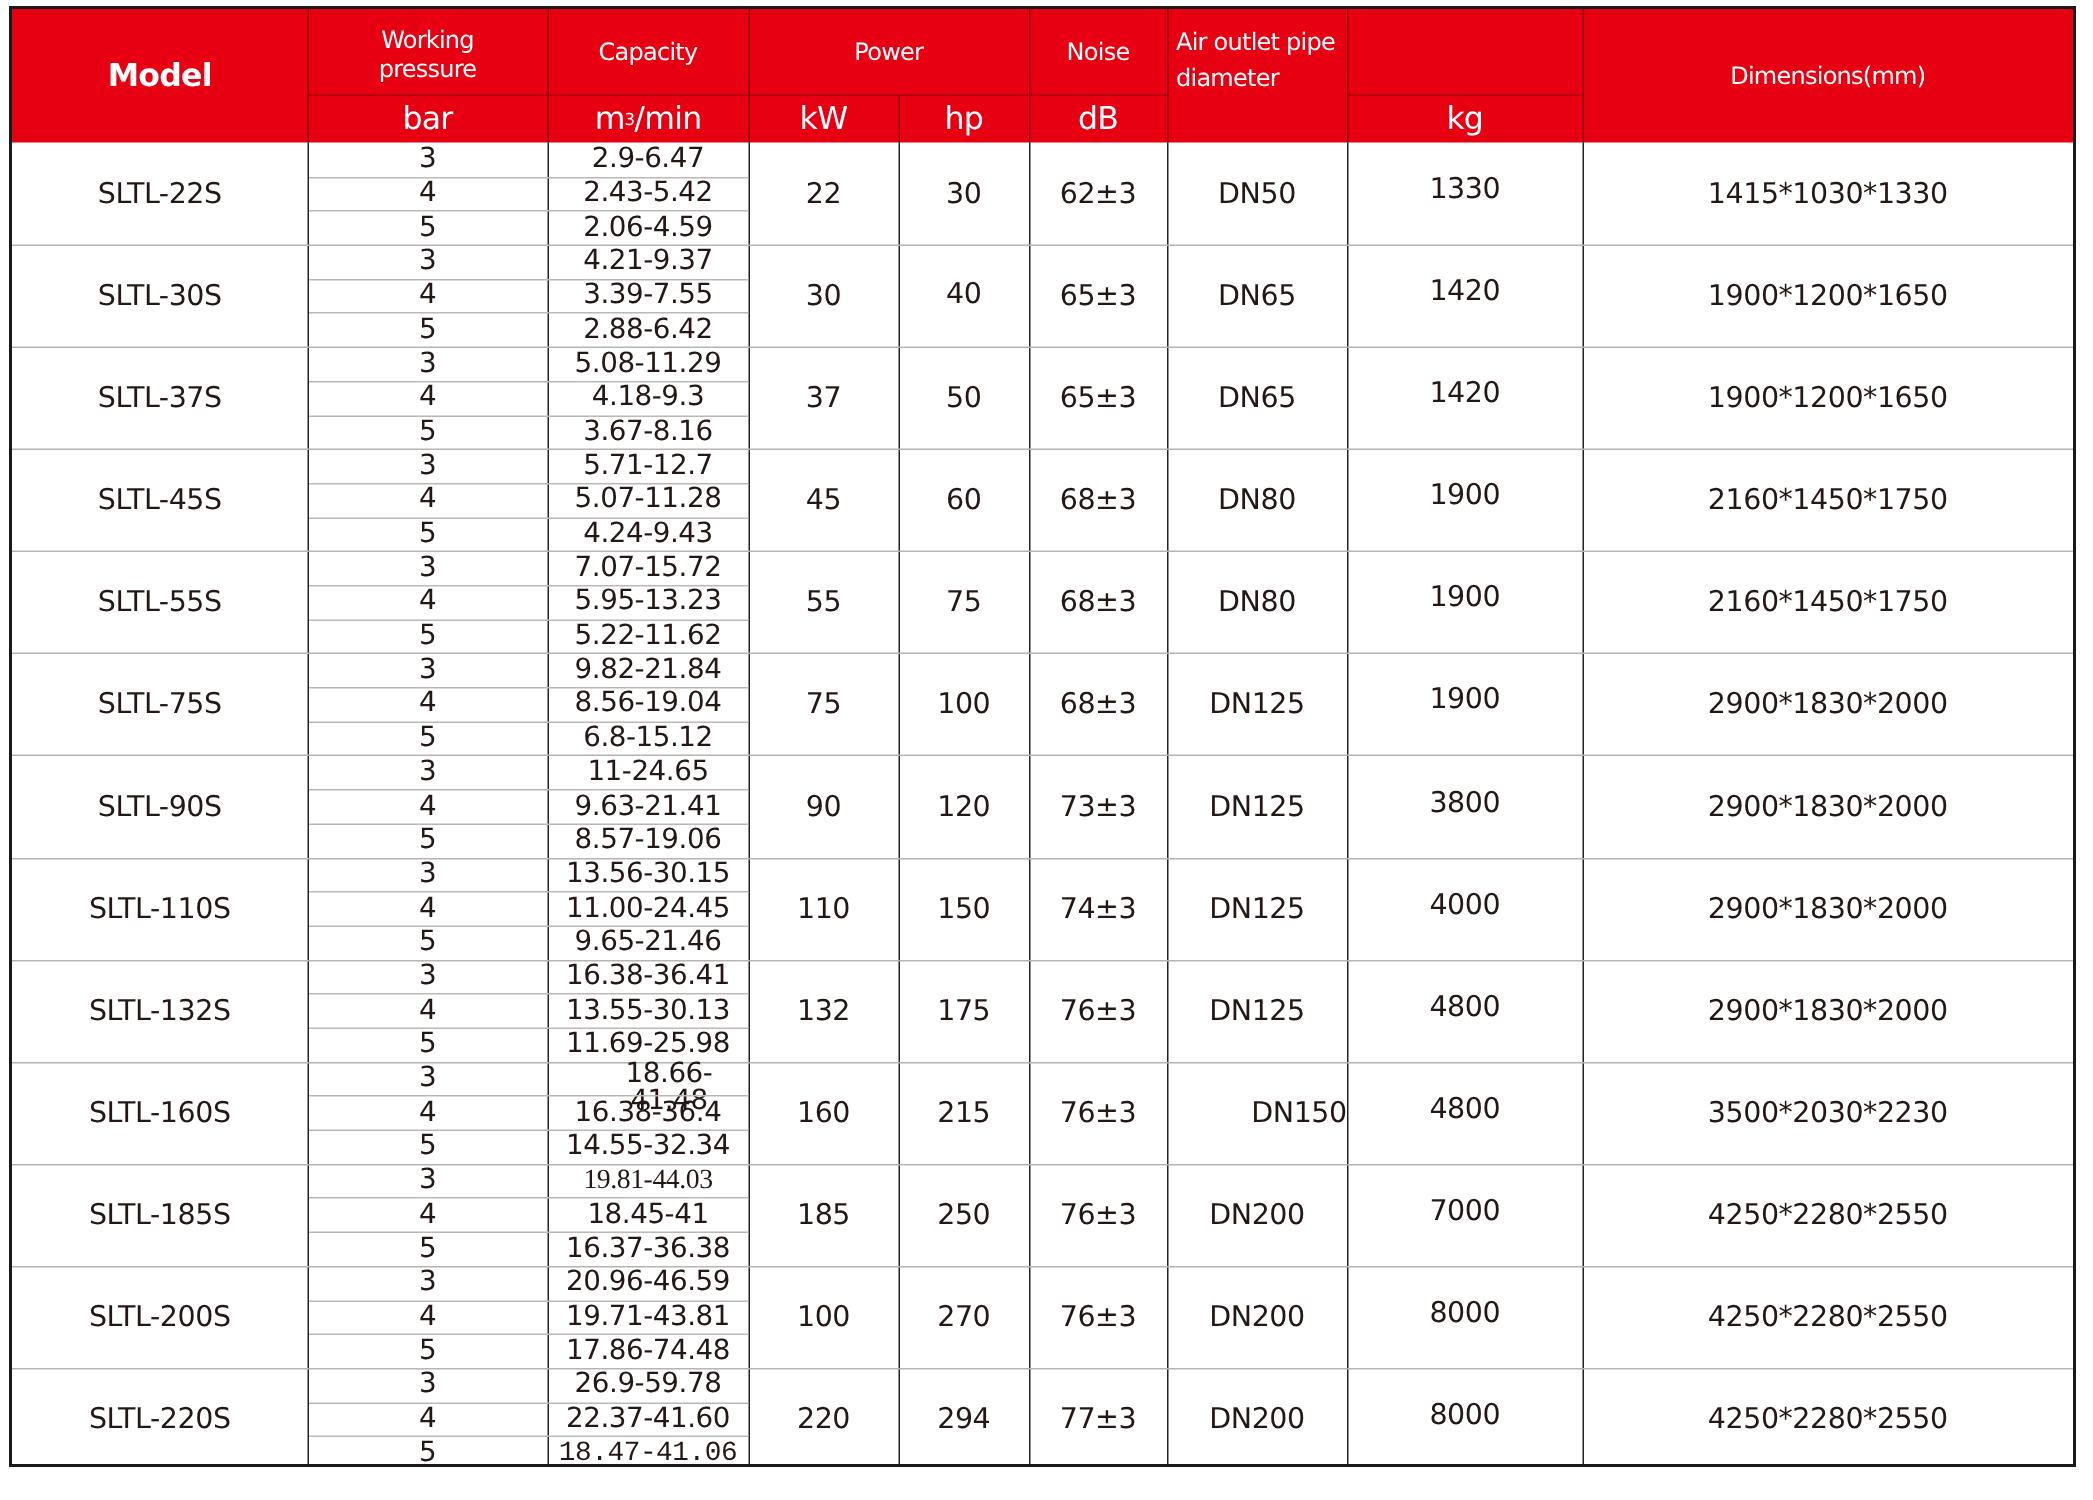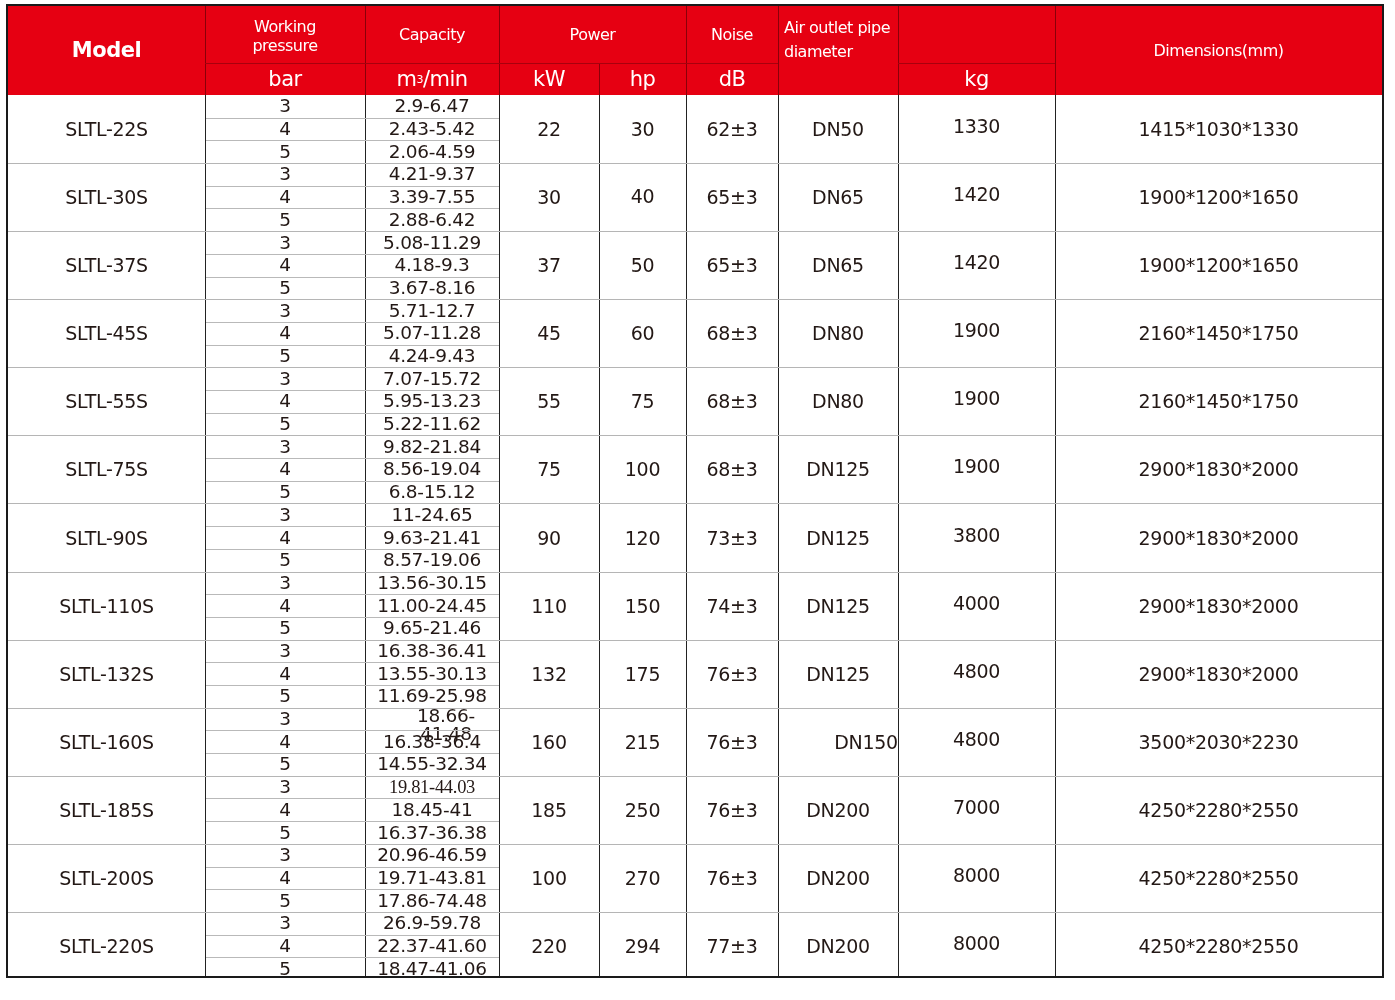--- a/index.html
+++ b/index.html
@@ -264,21 +264,21 @@
       <div class="cell d" style="left: 1047px; width: 327px; top: 837.88px; height: 68.08px;">4250*2280*2550</div>
       <div class="hl" style="left: 0px; width: 1374px; top: 906px;"></div>
       <div class="cell d" style="left: 0px; width: 197px; top: 905.96px; height: 68.08px;">SLTL-220S</div>
       <div class="cell d sub" style="left: 197px; width: 160px; top: 905.96px; height: 22.6933px;">3</div>
       <div class="cell d sub" style="left: 357px; width: 134px; top: 905.96px; height: 22.6933px;">26.9-59.78</div>
       <div class="hls" style="left: 198px; width: 293px; top: 929px;"></div>
       <div class="cell d sub" style="left: 197px; width: 160px; top: 928.653px; height: 22.6933px;">4</div>
       <div class="cell d sub" style="left: 357px; width: 134px; top: 928.653px; height: 22.6933px;">22.37-41.60</div>
       <div class="hls" style="left: 198px; width: 293px; top: 951px;"></div>
       <div class="cell d sub" style="left: 197px; width: 160px; top: 951.347px; height: 22.6933px;">5</div>
-      <div class="cell d sub" style="left: 357px; width: 134px; top: 951.347px; height: 22.6933px;">18.47-41.06</div>
+      <div class="cell d sub" style="left: 357px; width: 134px; top: 951.347px; height: 22.6933px; font-family: Liberation Mono, monospace;">18.47-41.06</div>
       <div class="cell d" style="left: 491px; width: 100px; top: 905.96px; height: 68.08px;">220</div>
       <div class="cell d" style="left: 591px; width: 87px; top: 905.96px; height: 68.08px;">294</div>
       <div class="cell d" style="left: 678px; width: 92px; top: 905.96px; height: 68.08px;">77±3</div>
       <div class="cell d" style="left: 770px; width: 120px; top: 905.96px; height: 68.08px;">DN200</div>
       <div class="cell d" style="left: 890px; width: 157px; top: 902.96px; height: 68.08px;">8000</div>
       <div class="cell d" style="left: 1047px; width: 327px; top: 905.96px; height: 68.08px;">4250*2280*2550</div>
     </div>
 </div>
 
 </body></html>

